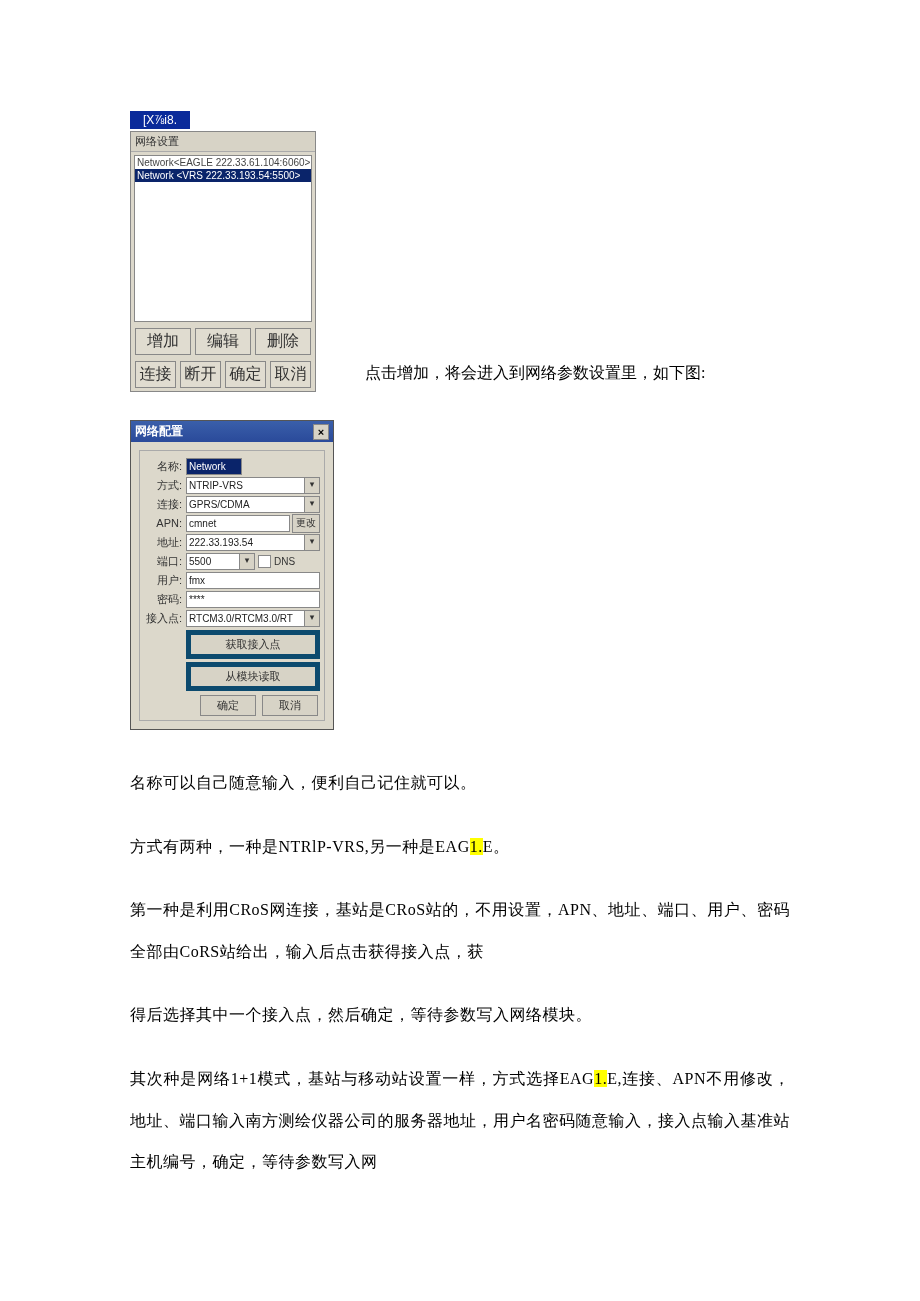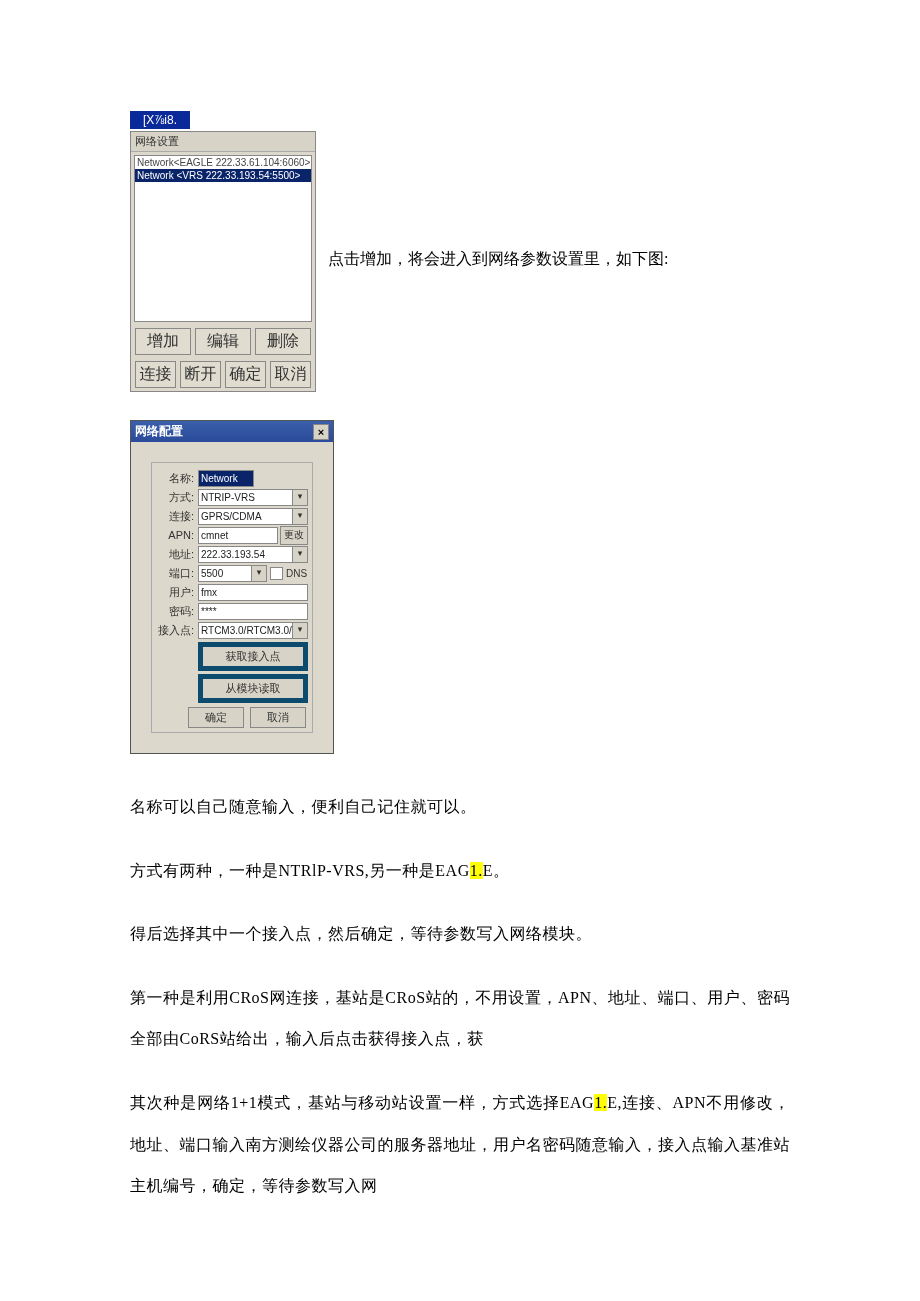--- a/index.html
+++ b/index.html
@@ -66,22 +66,23 @@
     margin: 0 2px;
     font-size: 16px;
     background: #e0dcd0;
     border: 1px solid #888;
     text-align: center;
     padding: 2px 0;
     color: #333;
   }
   .inline-wrap {
     display: flex;
-    align-items: center;
+    align-items: flex-end;
     margin-bottom: 28px;
+    gap: 37px;
   }
   .inline-text {
     font-size: 16px;
     line-height: 1.6;
     margin-left: 12px;
     padding-bottom: 6px;
     font-family: Liberation Serif, serif;
   }
   
   .win2 {
@@ -109,21 +110,21 @@
     height: 14px;
     font-size: 11px;
     text-align: center;
     line-height: 14px;
     border: 1px solid #888;
     font-weight: bold;
   }
   .win2-body {
     padding: 5px 4px 4px 4px;
     border: 1px solid #aaa;
-    margin: 20px;
+    margin: 8px;
     background: #dcd8cb;
   }
   .win2-row {
     display: flex;
     align-items: center;
     margin: 1px 0;
     height: 18px;
   }
   .win2-label {
     width: 38px;
@@ -306,21 +307,21 @@
     </div>
   </div>
 
   
   <p class="para">名称可以自己随意输入，便利自己记住就可以。</p>
 
   <p class="para">
     <span>方式有两种，一种是NTRlP-VRS,另一种是EAG</span><span class="hl">1.</span><span>E。</span>
   </p>
 
+  <p class="para">第一种是利用CRoS网连接，基站是CRoS站的，不用设置，APN、地址、端口、用户、密码全部由CoRS站给出，输入后点击获得接入点，获</p>
+
   <p class="para">得后选择其中一个接入点，然后确定，等待参数写入网络模块。</p>
-
-  <p class="para">第一种是利用CRoS网连接，基站是CRoS站的，不用设置，APN、地址、端口、用户、密码全部由CoRS站给出，输入后点击获得接入点，获</p>
 
   <p class="para">
     <span>其次种是网络1+1模式，基站与移动站设置一样，方式选择EAG</span><span class="hl">1.</span><span>E,连接、APN不用修改，地址、端口输入南方测绘仪器公司的服务器地址，用户名密码随意输入，接入点输入基准站主机编号，确定，等待参数写入网</span>
   </p>
 
 </div>
 
 </body></html>

